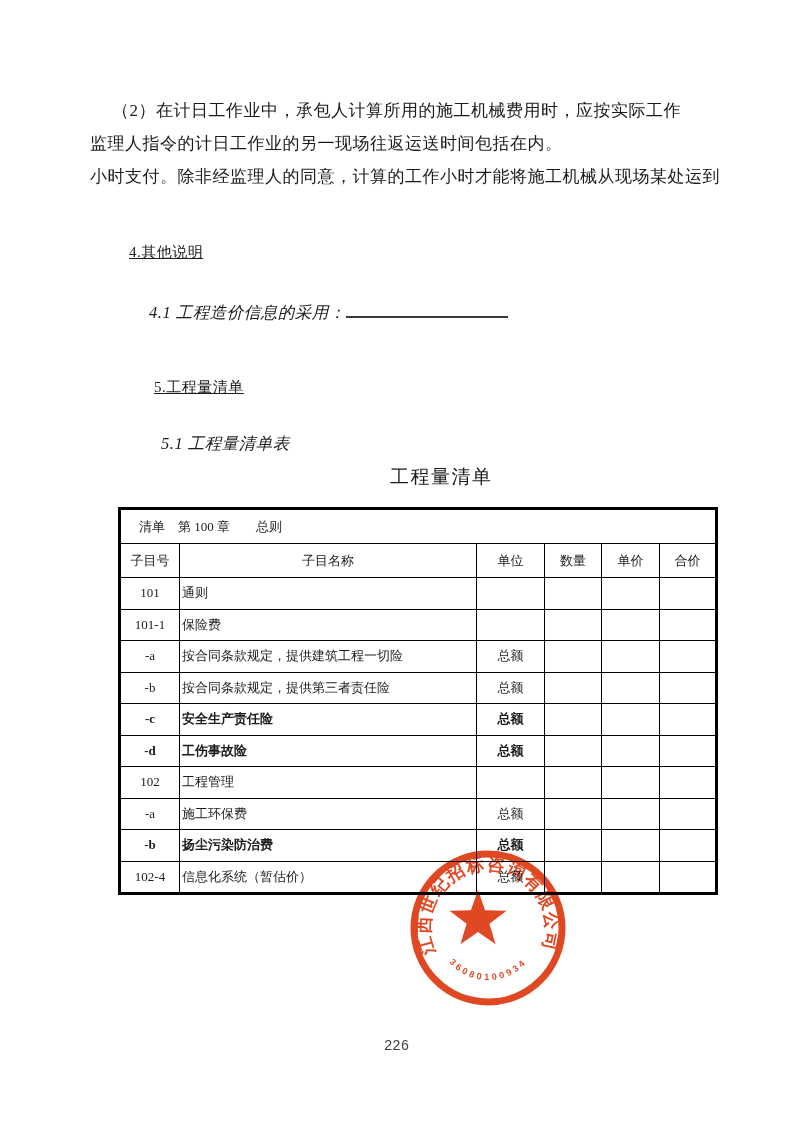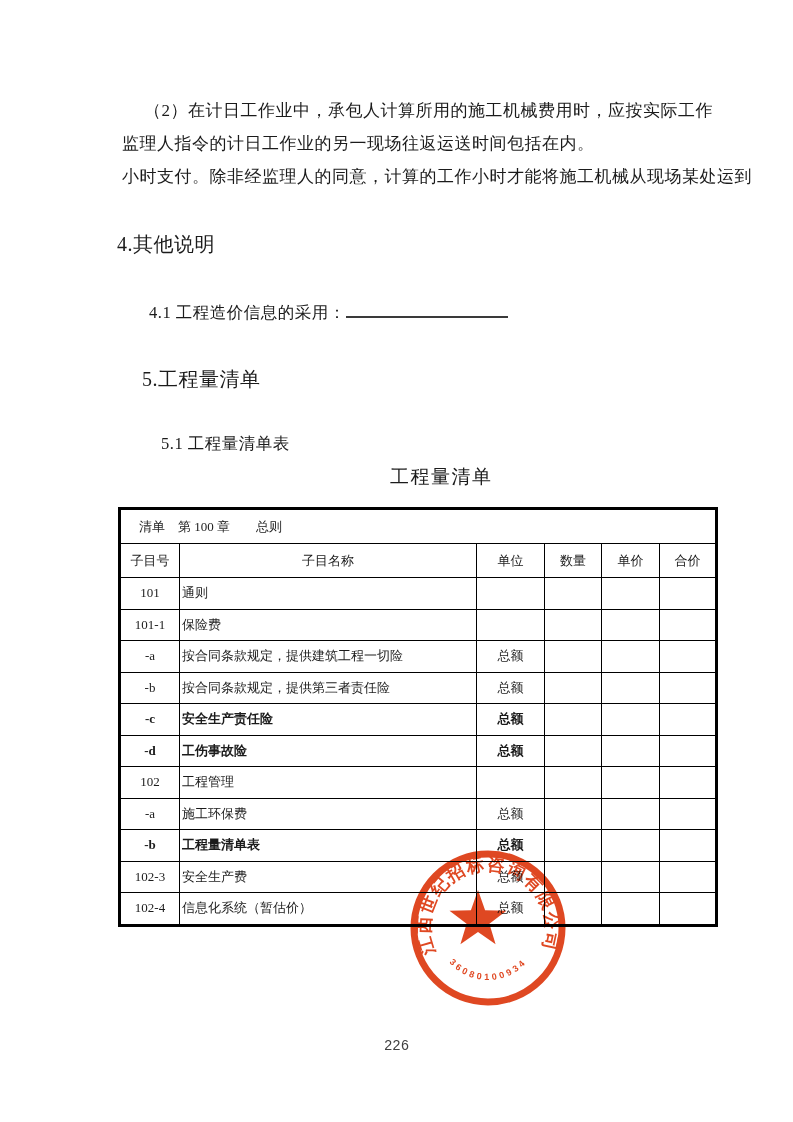--- a/index.html
+++ b/index.html
@@ -3,28 +3,28 @@
 <meta charset="utf-8">
 <style>
   html,body{margin:0;padding:0;background:#888;}
   .page{
     position:relative;width:793px;height:1122px;background:#ffffff;
     margin:0 auto;overflow:hidden;
     font-family:"Liberation Serif","DejaVu Serif",serif;
     color:#1b1b1b;
   }
   
-  .para{position:absolute;left:90px;top:94px;width:614px;font-size:17px;line-height:33px;letter-spacing:.5px;margin-left:32px;}
+  .para{position:absolute;left:90px;top:94px;width:614px;font-size:17px;line-height:33px;letter-spacing:.5px;}
   .para .line{white-space:nowrap;}
   .para .line.indent{text-indent:22px;}
   
-  .h-main{position:absolute;font-size:20px;font-weight:normal;letter-spacing:.5px;margin:0;}
+  .h-main{position:absolute;font-size:15px;font-weight:normal;letter-spacing:.5px;margin:12px;text-decoration:underline;}
   .h4{left:117px;top:231px;}
   .h5{left:142px;top:366px;}
-  .sub-item{position:absolute;font-size:16.5px;letter-spacing:.5px;white-space:nowrap;}
+  .sub-item{position:absolute;font-size:16.5px;letter-spacing:.5px;white-space:nowrap;font-style:italic;}
   .s41{left:149px;top:302px;}
   .s51{left:161px;top:433px;}
   .blank-line{display:inline-block;width:162px;height:14px;border-bottom:2px solid #3a3a3a;vertical-align:baseline;}
   .tbl-title{position:absolute;left:390px;top:464px;font-size:19px;letter-spacing:1.5px;white-space:nowrap;}
   
   table.qty{
     position:absolute;left:118px;top:507px;width:597px;
     border-collapse:collapse;table-layout:fixed;
     font-size:13px;
   }
@@ -152,29 +152,21 @@
         <tr class="data-row">
           <td class="col-no">-a</td>
           <td class="col-name">施工环保费</td>
           <td class="col-unit">总额</td>
           <td class="col-qty"></td>
           <td class="col-price"></td>
           <td class="col-total"></td>
         </tr>
         <tr class="data-row bold">
           <td class="col-no">-b</td>
-          <td class="col-name">工程量清单表</td>
-          <td class="col-unit">总额</td>
-          <td class="col-qty"></td>
-          <td class="col-price"></td>
-          <td class="col-total"></td>
-        </tr>
-        <tr class="data-row">
-          <td class="col-no">102-3</td>
-          <td class="col-name">安全生产费</td>
+          <td class="col-name">扬尘污染防治费</td>
           <td class="col-unit">总额</td>
           <td class="col-qty"></td>
           <td class="col-price"></td>
           <td class="col-total"></td>
         </tr>
         <tr class="data-row">
           <td class="col-no">102-4</td>
           <td class="col-name">信息化系统（暂估价）</td>
           <td class="col-unit">总额</td>
           <td class="col-qty"></td>

